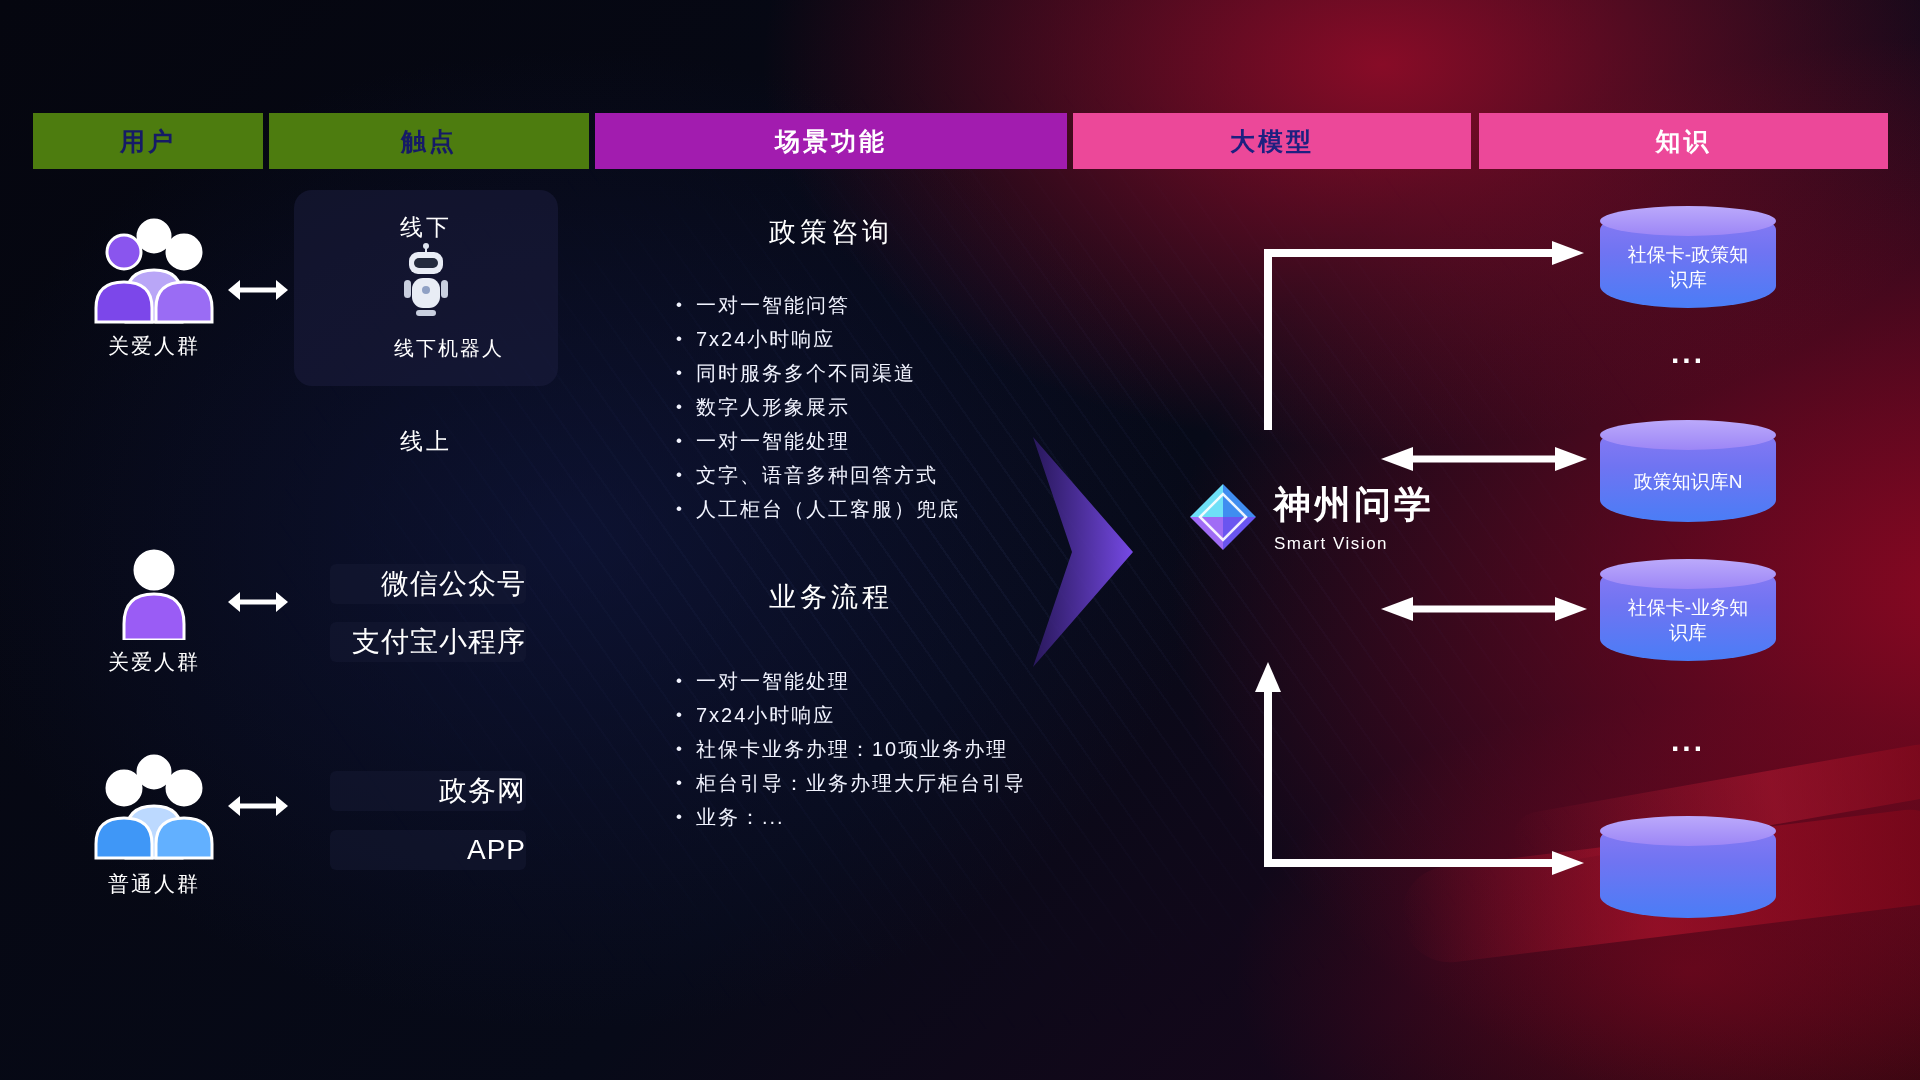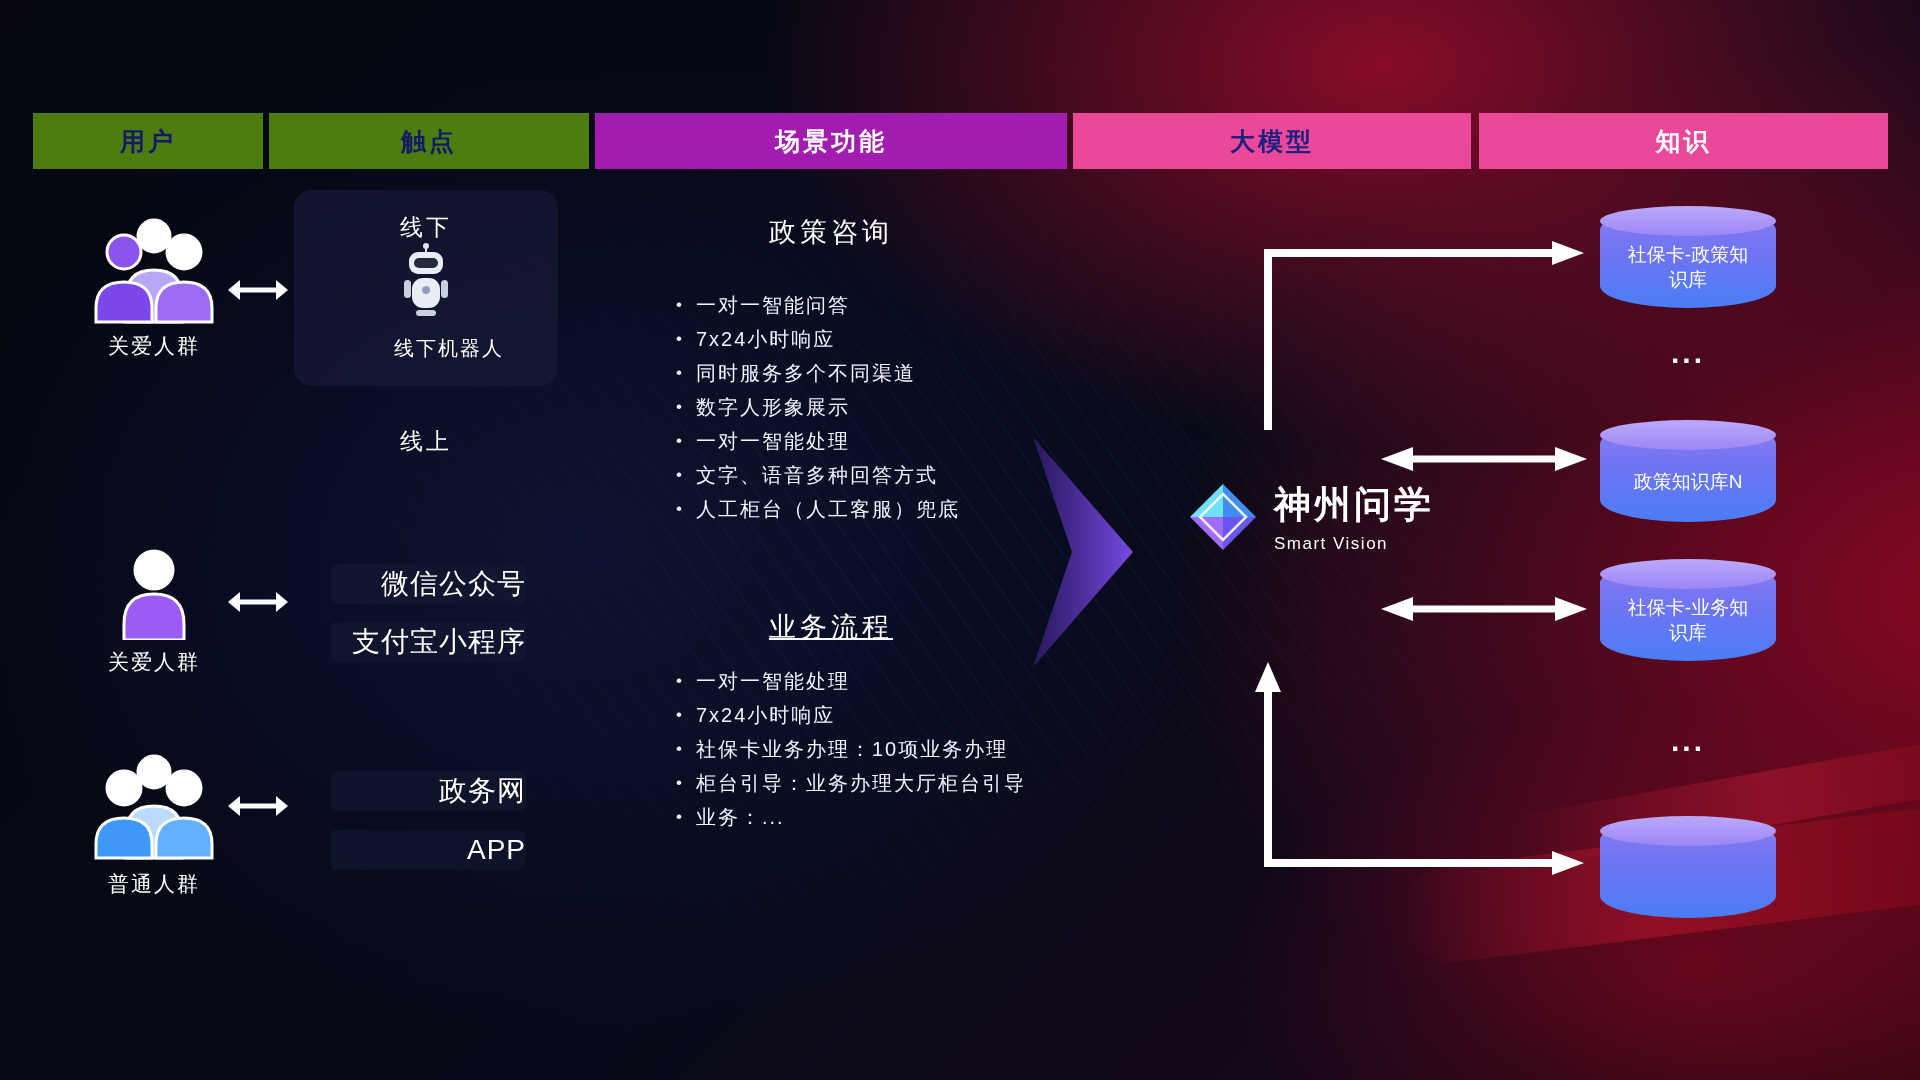--- a/index.html
+++ b/index.html
@@ -187,21 +187,21 @@
 <ul class="scene-list" style="top:289px;">
   <li>一对一智能问答</li>
   <li>7x24小时响应</li>
   <li>同时服务多个不同渠道</li>
   <li>数字人形象展示</li>
   <li>一对一智能处理</li>
   <li>文字、语音多种回答方式</li>
   <li>人工柜台（人工客服）兜底</li>
 </ul>
 
-<div class="scene-title" style="top:609px;text-decoration:underline;">业务流程</div>
+<div class="scene-title" style="top:579px;">业务流程</div>
 <ul class="scene-list" style="top:665px;">
   <li>一对一智能处理</li>
   <li>7x24小时响应</li>
   <li>社保卡业务办理：10项业务办理</li>
   <li>柜台引导：业务办理大厅柜台引导</li>
   <li>业务：...</li>
 </ul>
 
 <svg class="flow-arrow" width="112" height="240" viewBox="0 0 112 240">
   <defs>

